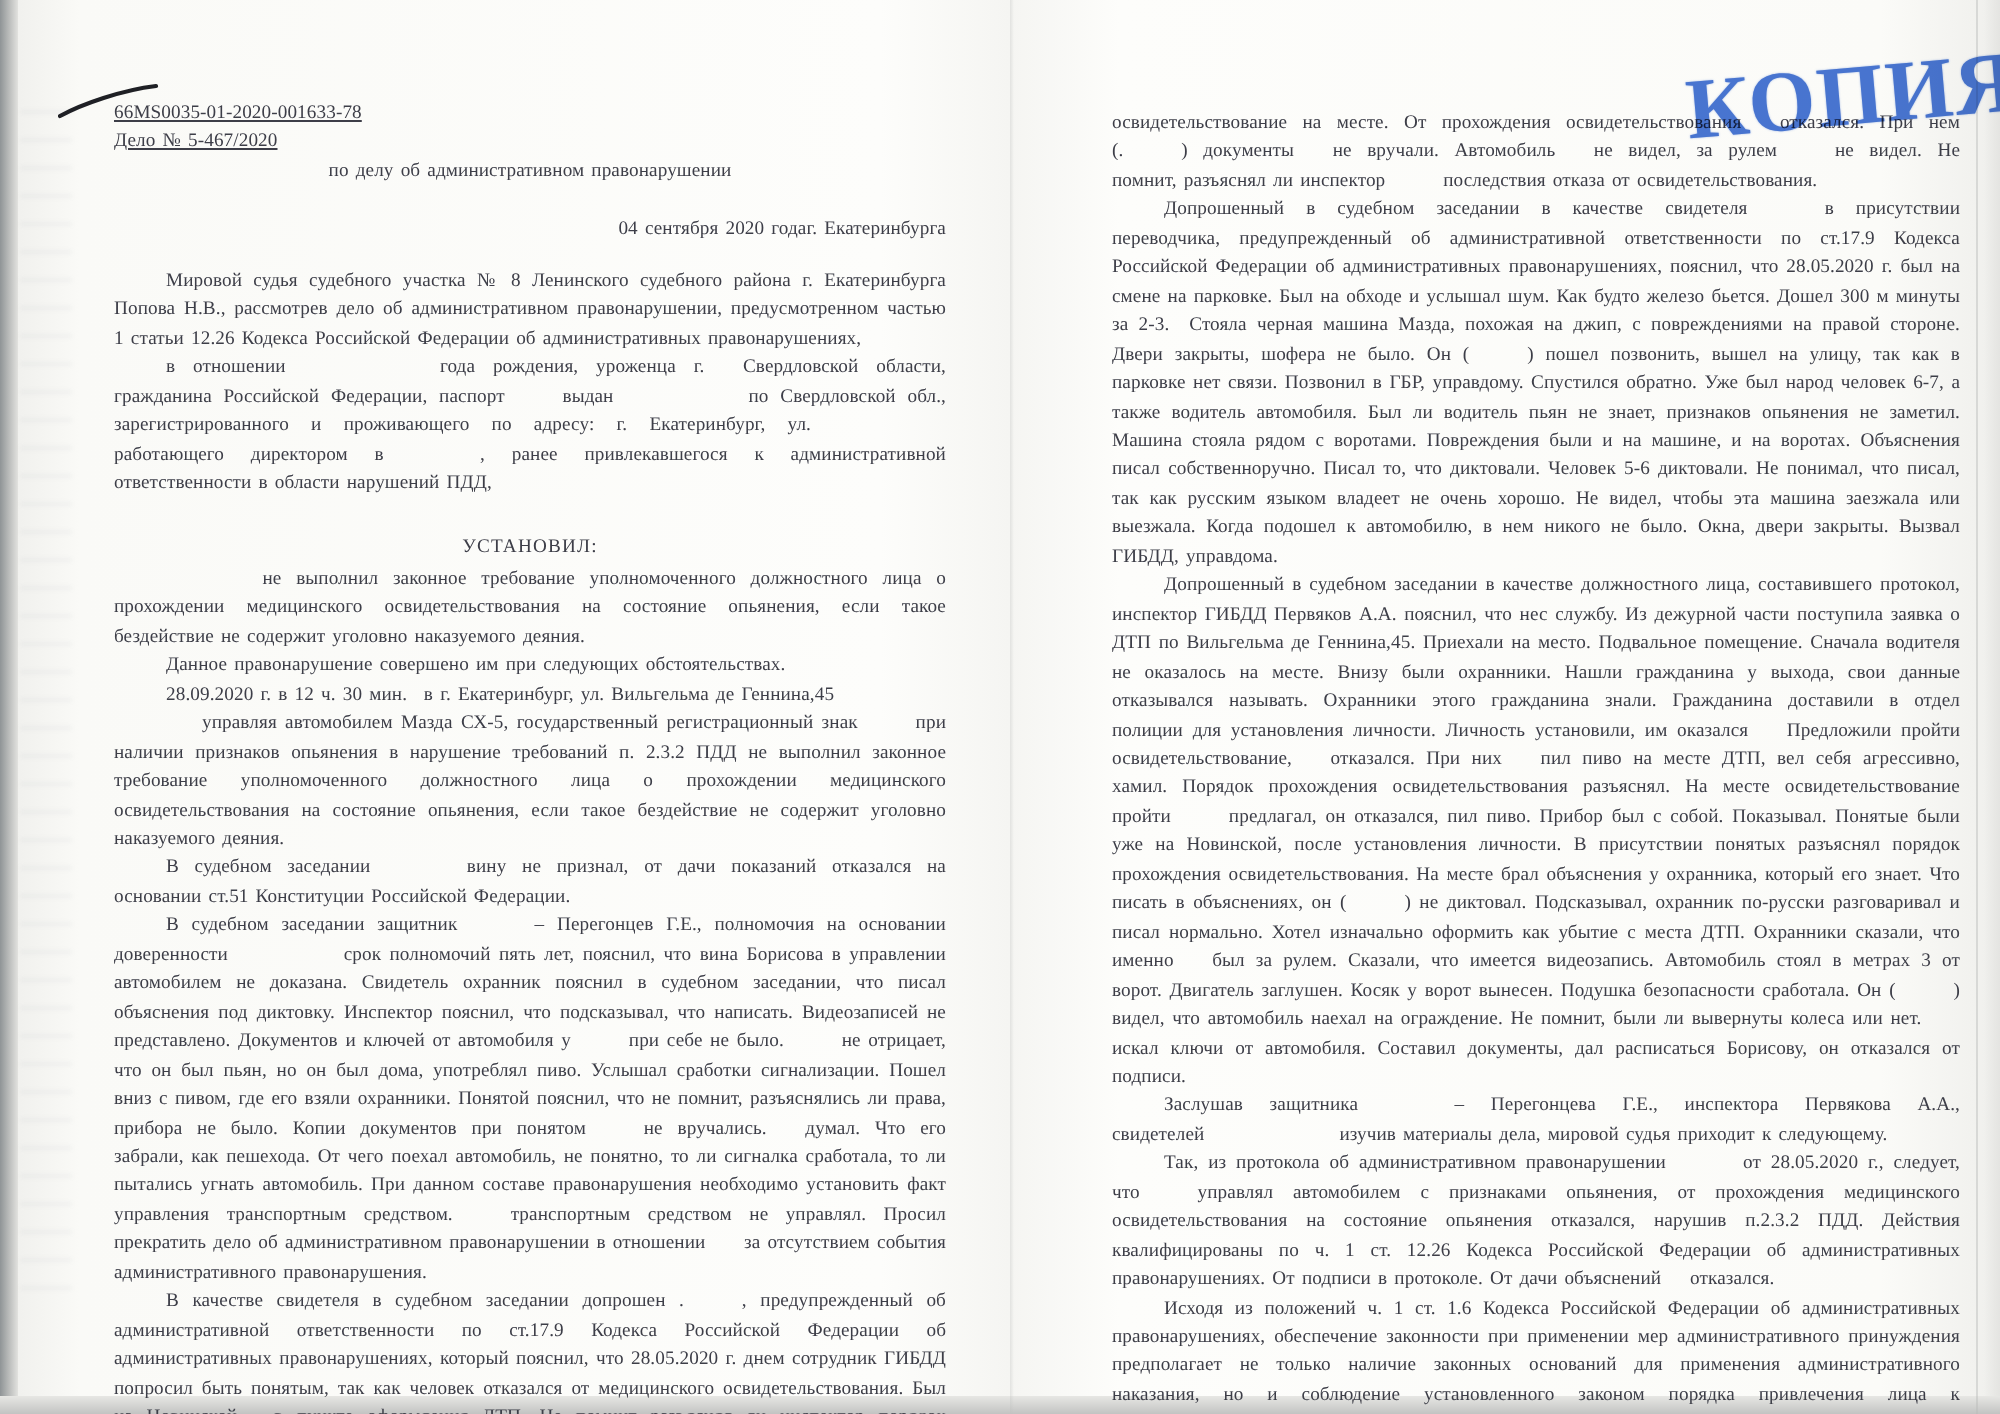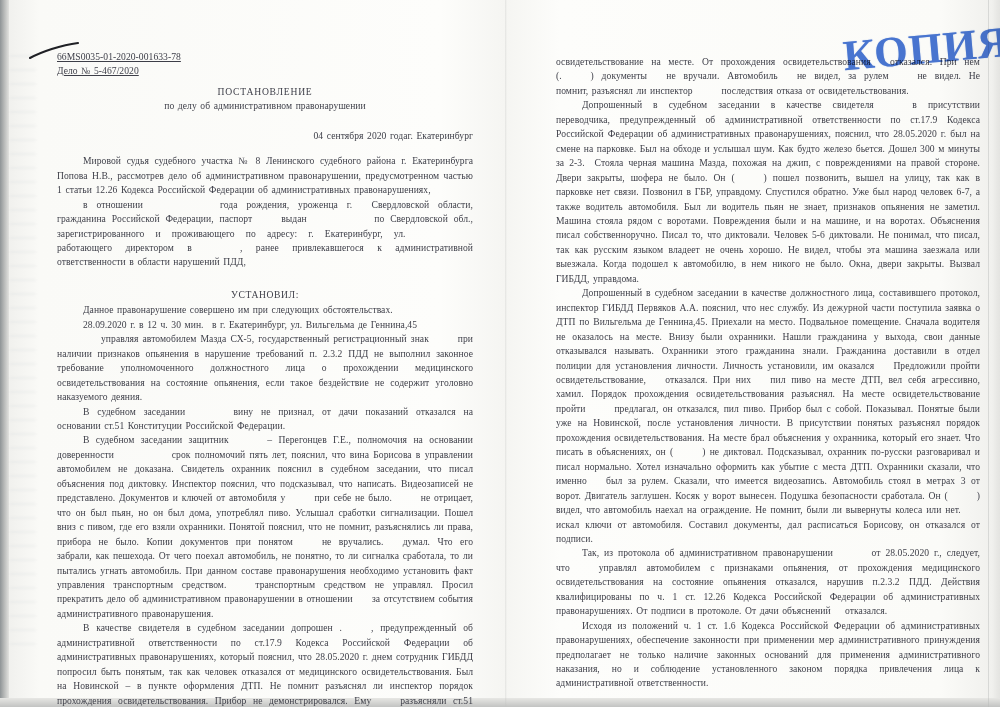--- a/index.html
+++ b/index.html
@@ -54,36 +54,37 @@
 
   <svg class="pen-stroke" width="52" height="20" viewBox="0 0 52 20">
     <path d="M1,17 C 12,11 32,4 49,2" fill="none" stroke="#1f2025" stroke-width="2.1" stroke-linecap="round"></path>
   </svg>
 
   <div class="stamp">КОПИЯ</div>
 
   <div class="page page-left">
       <p class="right">66MS0035-01-2020-001633-78</p>
       <p class="right">Дело № 5-467/2020</p>
-      <p class="center title">ПОСТАНОВЛЕНИЕ</p>
       <p class="center">по делу об административном правонарушении</p>
       <p class="row">
         <span>04 сентября 2020 года</span>
-        <span>г. Екатеринбург</span>
+        <span>г. Екатеринбурга</span>
       </p>
       <p class="">Мировой судья судебного участка № 8 Ленинского судебного района г. Екатеринбурга Попова Н.В., рассмотрев дело об административном правонарушении, предусмотренном частью 1 статьи 12.26 Кодекса Российской Федерации об административных правонарушениях,</p>
       <p class="">в отношении        года рождения, уроженца г.  Свердловской области, гражданина Российской Федерации, паспорт   выдан       по Свердловской обл., зарегистрированного и проживающего по адресу: г. Екатеринбург, ул.       работающего директором в     , ранее привлекавшегося к административной ответственности в области нарушений ПДД,</p>
       <p class="center section">УСТАНОВИЛ:</p>
+      <p class="">     не выполнил законное требование уполномоченного должностного лица о прохождении медицинского освидетельствования на состояние опьянения, если такое бездействие не содержит уголовно наказуемого деяния.</p>
       <p class="">Данное правонарушение совершено им при следующих обстоятельствах.</p>
       <p class="">28.09.2020 г. в 12 ч. 30 мин.  в г. Екатеринбург, ул. Вильгельма де Геннина,45</p>
       <p class="ind2">управляя автомобилем Мазда СХ-5, государственный регистрационный знак   при наличии признаков опьянения в нарушение требований п. 2.3.2 ПДД не выполнил законное требование уполномоченного должностного лица о прохождении медицинского освидетельствования на состояние опьянения, если такое бездействие не содержит уголовно наказуемого деяния.</p>
       <p class="">В судебном заседании     вину не признал, от дачи показаний отказался на основании ст.51 Конституции Российской Федерации.</p>
       <p class="">В судебном заседании защитник    – Перегонцев Г.Е., полномочия на основании доверенности      срок полномочий пять лет, пояснил, что вина Борисова в управлении автомобилем не доказана. Свидетель охранник пояснил в судебном заседании, что писал объяснения под диктовку. Инспектор пояснил, что подсказывал, что написать. Видеозаписей не представлено. Документов и ключей от автомобиля у   при себе не было.   не отрицает, что он был пьян, но он был дома, употреблял пиво. Услышал сработки сигнализации. Пошел вниз с пивом, где его взяли охранники. Понятой пояснил, что не помнит, разъяснялись ли права, прибора не было. Копии документов при понятом   не вручались.  думал. Что его забрали, как пешехода. От чего поехал автомобиль, не понятно, то ли сигналка сработала, то ли пытались угнать автомобиль. При данном составе правонарушения необходимо установить факт управления транспортным средством.   транспортным средством не управлял. Просил прекратить дело об административном правонарушении в отношении  за отсутствием события административного правонарушения.</p>
       <p class="">В качестве свидетеля в судебном заседании допрошен .   , предупрежденный об административной ответственности по ст.17.9 Кодекса Российской Федерации об административных правонарушениях, который пояснил, что 28.05.2020 г. днем сотрудник ГИБДД попросил быть понятым, так как человек отказался от медицинского освидетельствования. Был на Новинской – в пункте оформления ДТП. Не помнит разъяснял ли инспектор порядок прохождения освидетельствования. Прибор не демонстрировался. Ему   разъясняли ст.51 Конституции РФ. Он расписался в объяснениях, административных документах, в скольких не помнит. Подписываемые документы были заполнены. Второй понятой был. Не помнит, предлагали ли   пройти</p>
     </div>
   <div class="page page-right">
       <p class="noind">освидетельствование на месте. От прохождения освидетельствования  отказался. При нем (.   ) документы  не вручали. Автомобиль  не видел, за рулем   не видел. Не помнит, разъяснял ли инспектор   последствия отказа от освидетельствования.</p>
       <p class="">Допрошенный в судебном заседании в качестве свидетеля    в присутствии переводчика, предупрежденный об административной ответственности по ст.17.9 Кодекса Российской Федерации об административных правонарушениях, пояснил, что 28.05.2020 г. был на смене на парковке. Был на обходе и услышал шум. Как будто железо бьется. Дошел 300 м минуты за 2-3.  Стояла черная машина Мазда, похожая на джип, с повреждениями на правой стороне. Двери закрыты, шофера не было. Он (   ) пошел позвонить, вышел на улицу, так как в парковке нет связи. Позвонил в ГБР, управдому. Спустился обратно. Уже был народ человек 6-7, а также водитель автомобиля. Был ли водитель пьян не знает, признаков опьянения не заметил. Машина стояла рядом с воротами. Повреждения были и на машине, и на воротах. Объяснения писал собственноручно. Писал то, что диктовали. Человек 5-6 диктовали. Не понимал, что писал, так как русским языком владеет не очень хорошо. Не видел, чтобы эта машина заезжала или выезжала. Когда подошел к автомобилю, в нем никого не было. Окна, двери закрыты. Вызвал ГИБДД, управдома.</p>
       <p class="">Допрошенный в судебном заседании в качестве должностного лица, составившего протокол, инспектор ГИБДД Первяков А.А. пояснил, что нес службу. Из дежурной части поступила заявка о ДТП по Вильгельма де Геннина,45. Приехали на место. Подвальное помещение. Сначала водителя не оказалось на месте. Внизу были охранники. Нашли гражданина у выхода, свои данные отказывался называть. Охранники этого гражданина знали. Гражданина доставили в отдел полиции для установления личности. Личность установили, им оказался  Предложили пройти освидетельствование,  отказался. При них  пил пиво на месте ДТП, вел себя агрессивно, хамил. Порядок прохождения освидетельствования разъяснял. На месте освидетельствование пройти   предлагал, он отказался, пил пиво. Прибор был с собой. Показывал. Понятые были уже на Новинской, после установления личности. В присутствии понятых разъяснял порядок прохождения освидетельствования. На месте брал объяснения у охранника, который его знает. Что писать в объяснениях, он (   ) не диктовал. Подсказывал, охранник по-русски разговаривал и писал нормально. Хотел изначально оформить как убытие с места ДТП. Охранники сказали, что именно  был за рулем. Сказали, что имеется видеозапись. Автомобиль стоял в метрах 3 от ворот. Двигатель заглушен. Косяк у ворот вынесен. Подушка безопасности сработала. Он (   ) видел, что автомобиль наехал на ограждение. Не помнит, были ли вывернуты колеса или нет.  искал ключи от автомобиля. Составил документы, дал расписаться Борисову, он отказался от подписи.</p>
+      <p class="">Заслушав защитника     – Перегонцева Г.Е., инспектора Первякова А.А., свидетелей       изучив материалы дела, мировой судья приходит к следующему.</p>
       <p class="">Так, из протокола об административном правонарушении    от 28.05.2020 г., следует, что   управлял автомобилем с признаками опьянения, от прохождения медицинского освидетельствования на состояние опьянения отказался, нарушив п.2.3.2 ПДД. Действия квалифицированы по ч. 1 ст. 12.26 Кодекса Российской Федерации об административных правонарушениях. От подписи в протоколе. От дачи объяснений  отказался.</p>
       <p class="">Исходя из положений ч. 1 ст. 1.6 Кодекса Российской Федерации об административных правонарушениях, обеспечение законности при применении мер административного принуждения предполагает не только наличие законных оснований для применения административного наказания, но и соблюдение установленного законом порядка привлечения лица к административной ответственности.</p>
     </div>
 </div>
 
 </body></html>

